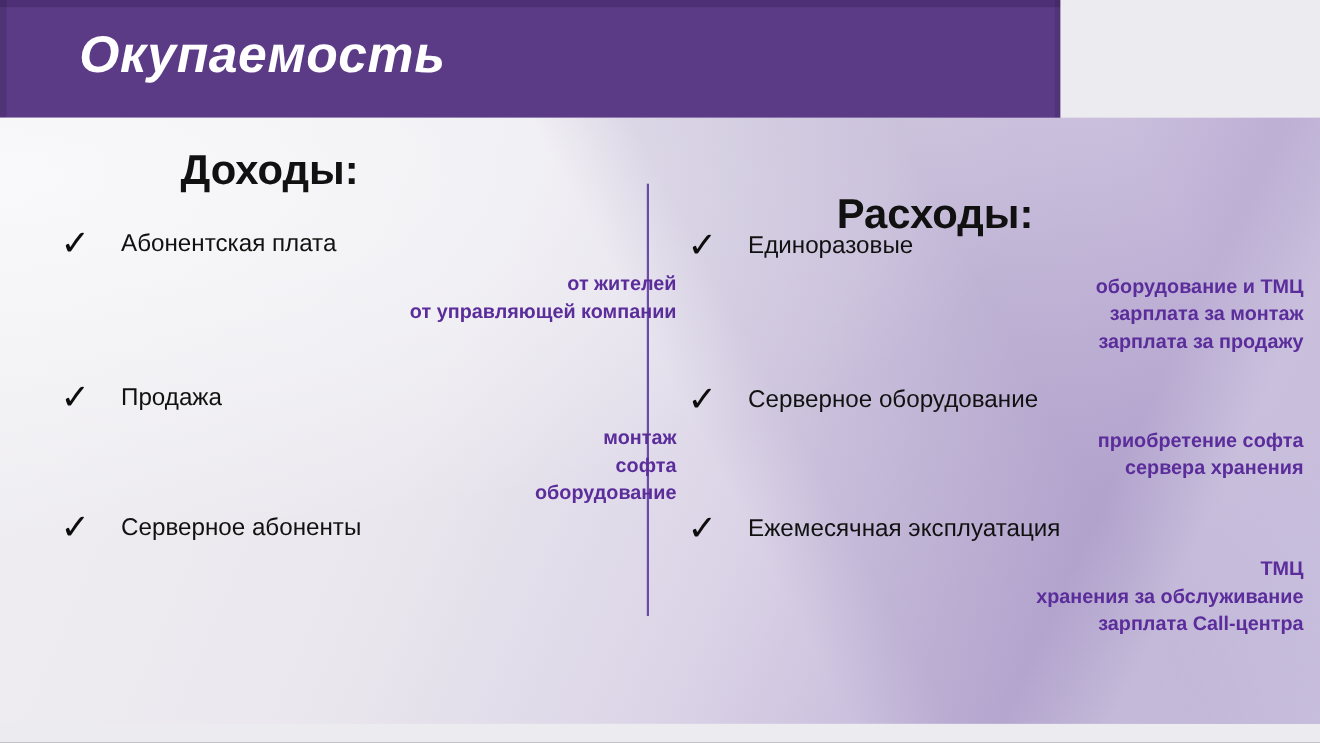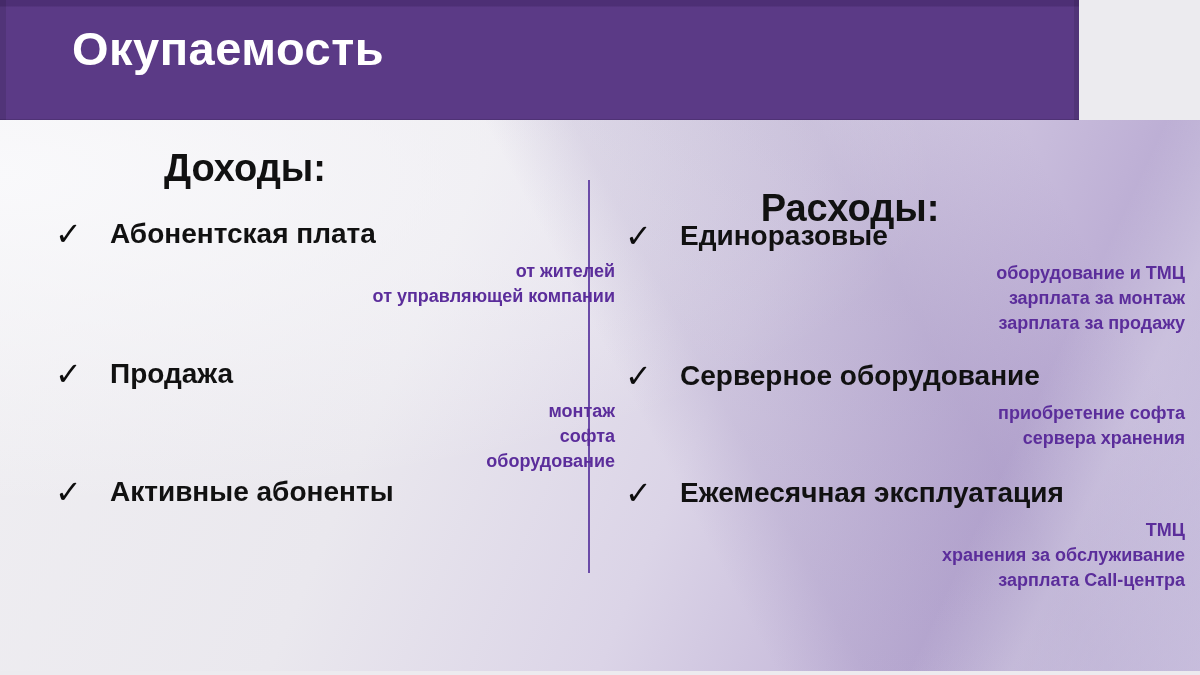--- a/index.html
+++ b/index.html
@@ -12,41 +12,42 @@
     width: 1200px;
     height: 675px;
     overflow: hidden;
     background: #ECEBEF;
   }
 
   
   .header {
     position: absolute;
     left: 0; top: 0;
-    width: 1079px; height: 124px;
+    width: 964px; height: 124px;
     background: linear-gradient(180deg, #4D2F75 0%, #4D2F75 6px, #5B3A86 7px, #5B3A86 100%);
     box-shadow: inset 6px 0 0 rgba(0,0,0,0.10), inset -5px 0 0 rgba(0,0,0,0.10), inset 0 -3px 0 rgba(0,0,0,0.12);
     border-bottom: 2px solid #8E7BB0;
     box-sizing: border-box;
+    font-style: italic;
   }
   .title {
     position: absolute;
     left: 72px; top: 21px;
     margin: 0;
     font-size: 47px;
     line-height: 56px;
     font-weight: bold;
     color: #FFFFFF;
     letter-spacing: 0.5px;
   }
 
   
   .body {
     position: absolute;
-    left: 0; top: 120px;
+    left: 0; top: 107px;
     width: 1200px; height: 551px;
     background:
       linear-gradient(115deg, rgba(255,255,255,0) 80%, rgba(255,255,255,0.30) 87%, rgba(226,219,238,0.60) 100%),
       linear-gradient(62deg, rgba(0,0,0,0) 52%, rgba(130,110,170,0.16) 58%, rgba(130,110,170,0.22) 74%, rgba(0,0,0,0) 88%),
       radial-gradient(130% 100% at 0% 10%, rgba(250,250,252,0.9) 0%, rgba(250,250,252,0) 60%),
       linear-gradient(113deg, #F0EFF2 0%, #EAE8EE 35%, #DBD4E7 58%, #BFB1D6 80%, #A193C4 100%);
   }
 
   .col-heading {
     position: absolute;
@@ -70,23 +71,23 @@
   }
   .check {
     width: 55px;
     flex: 0 0 55px;
     font-size: 32px;
     line-height: 40px;
     font-weight: bold;
     color: #0D0D0D;
   }
   .group-label {
-    font-size: 28px;
+    font-size: 22px;
     line-height: 40px;
-    font-weight: bold;
+    font-weight: normal;
     color: #111111;
     white-space: nowrap;
   }
   .sub-list {
     margin-top: 5px;
     padding-left: 2px;
   }
   .sub {
     font-size: 18px;
     line-height: 25px;
@@ -143,21 +144,21 @@
         <div class="sub-list">
           <div class="sub">монтаж</div>
           <div class="sub">софта</div>
           <div class="sub">оборудование</div>
         </div>
       </div>
 
       <div class="group" style="top:352px">
         <div class="group-head">
           <span class="check">✓</span>
-          <span class="group-label">Активные абоненты</span>
+          <span class="group-label">Серверное абоненты</span>
         </div>
       </div>
 
     </section>
 
     <section class="col-right">
 
       <div class="group" style="top:96px">
         <div class="group-head">
           <span class="check">✓</span>

